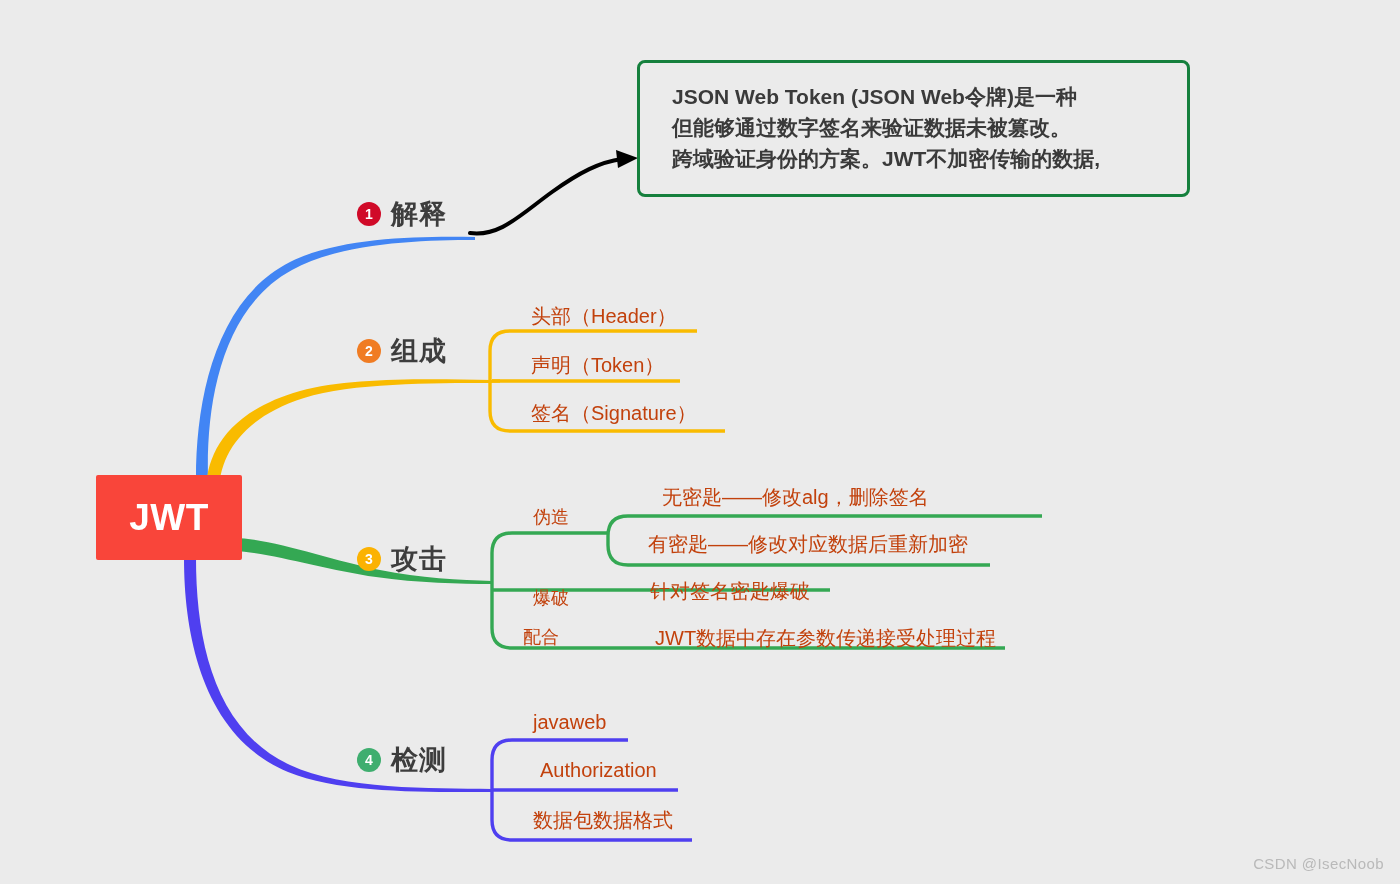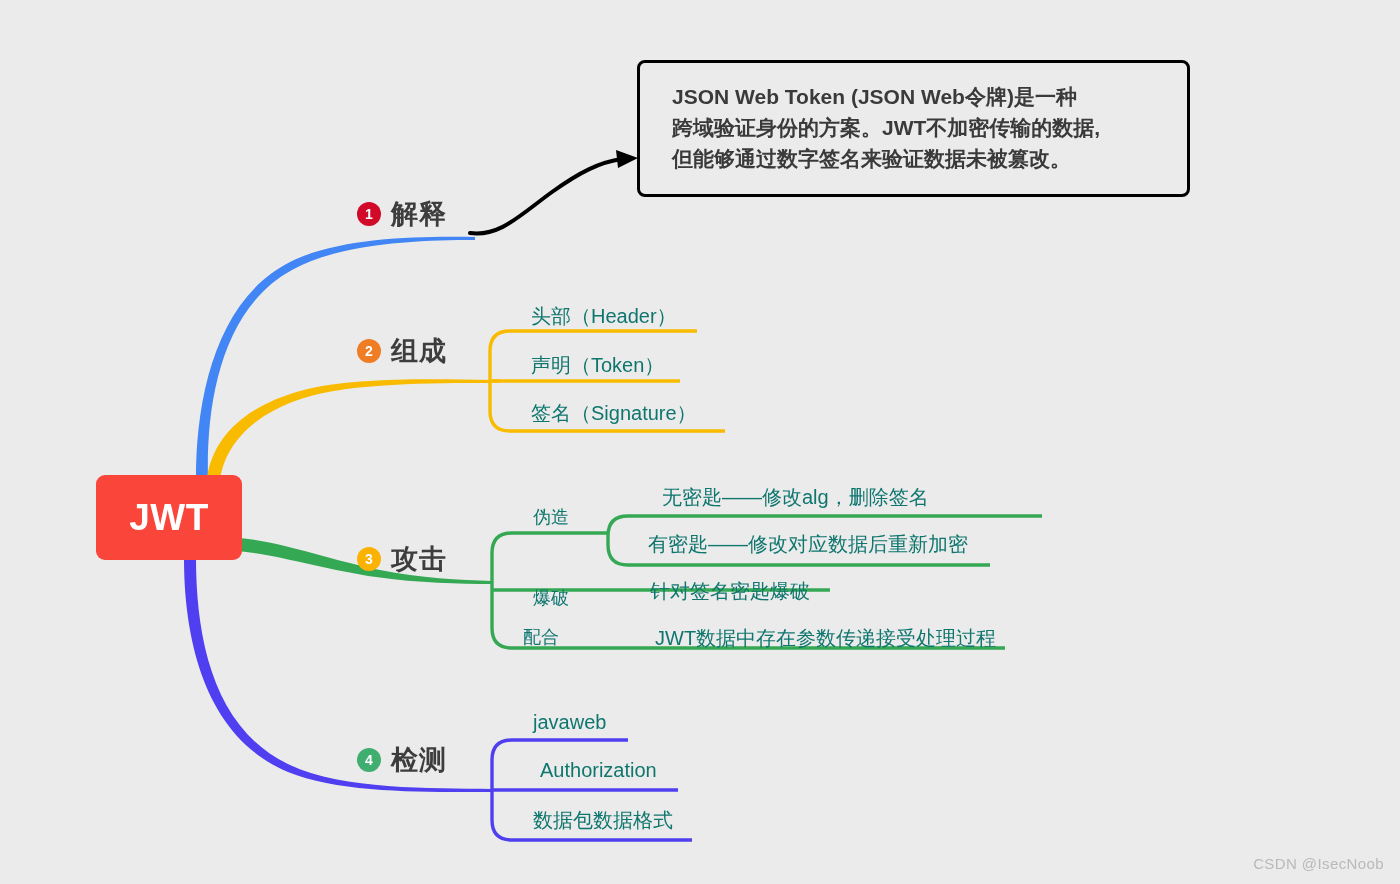--- a/index.html
+++ b/index.html
@@ -33,21 +33,21 @@
   .layer > * { pointer-events: auto; }
 
   
   .root-node {
     position: absolute;
     left: 96px;
     top: 475px;
     width: 146px;
     height: 85px;
     background: #f9453a;
-    border-radius: 9px;
+    border-radius: 2px;
     display: flex;
     align-items: center;
     justify-content: center;
     color: #ffffff;
     font-size: 37px;
     font-weight: 700;
     letter-spacing: 0.5px;
   }
 
   
@@ -75,36 +75,36 @@
     font-size: 27px;
     font-weight: 700;
     color: #3d3d3d;
     letter-spacing: 1px;
   }
 
   
   .leaf {
     position: absolute;
     font-size: 20px;
-    color: #0f766e;
+    color: #c2410c;
     white-space: nowrap;
     font-weight: 400;
   }
   .leaf.small {
     font-size: 18px;
   }
 
   
   .callout {
     position: absolute;
     left: 637px;
     top: 60px;
     width: 553px;
     box-sizing: border-box;
-    border: 3px solid #000000;
+    border: 3px solid #15803d;
     border-radius: 8px;
     background: #ebebeb;
     padding: 18px 26px 20px 32px;
   }
   .callout-line {
     font-size: 21px;
     font-weight: 700;
     color: #3a3a3a;
     line-height: 1.48;
     white-space: nowrap;
@@ -217,18 +217,18 @@
   <div class="branch-label" style="left:357px; top:742px;">
     <span class="branch-num" style="background:#3fae6f;">4</span>
     <span class="branch-title">检测</span>
   </div>
   <div class="leaf" style="left:533px; top:711px;">javaweb</div>
   <div class="leaf" style="left:540px; top:759px;">Authorization</div>
   <div class="leaf" style="left:533px; top:807px;">数据包数据格式</div>
 
   <div class="callout">
     <div class="callout-line">JSON Web Token (JSON Web令牌)是一种</div>
+    <div class="callout-line">但能够通过数字签名来验证数据未被篡改。</div>
     <div class="callout-line">跨域验证身份的方案。JWT不加密传输的数据,</div>
-    <div class="callout-line">但能够通过数字签名来验证数据未被篡改。</div>
   </div>
 
   <div class="watermark">CSDN @IsecNoob</div>
 </div>
 
 </body></html>

